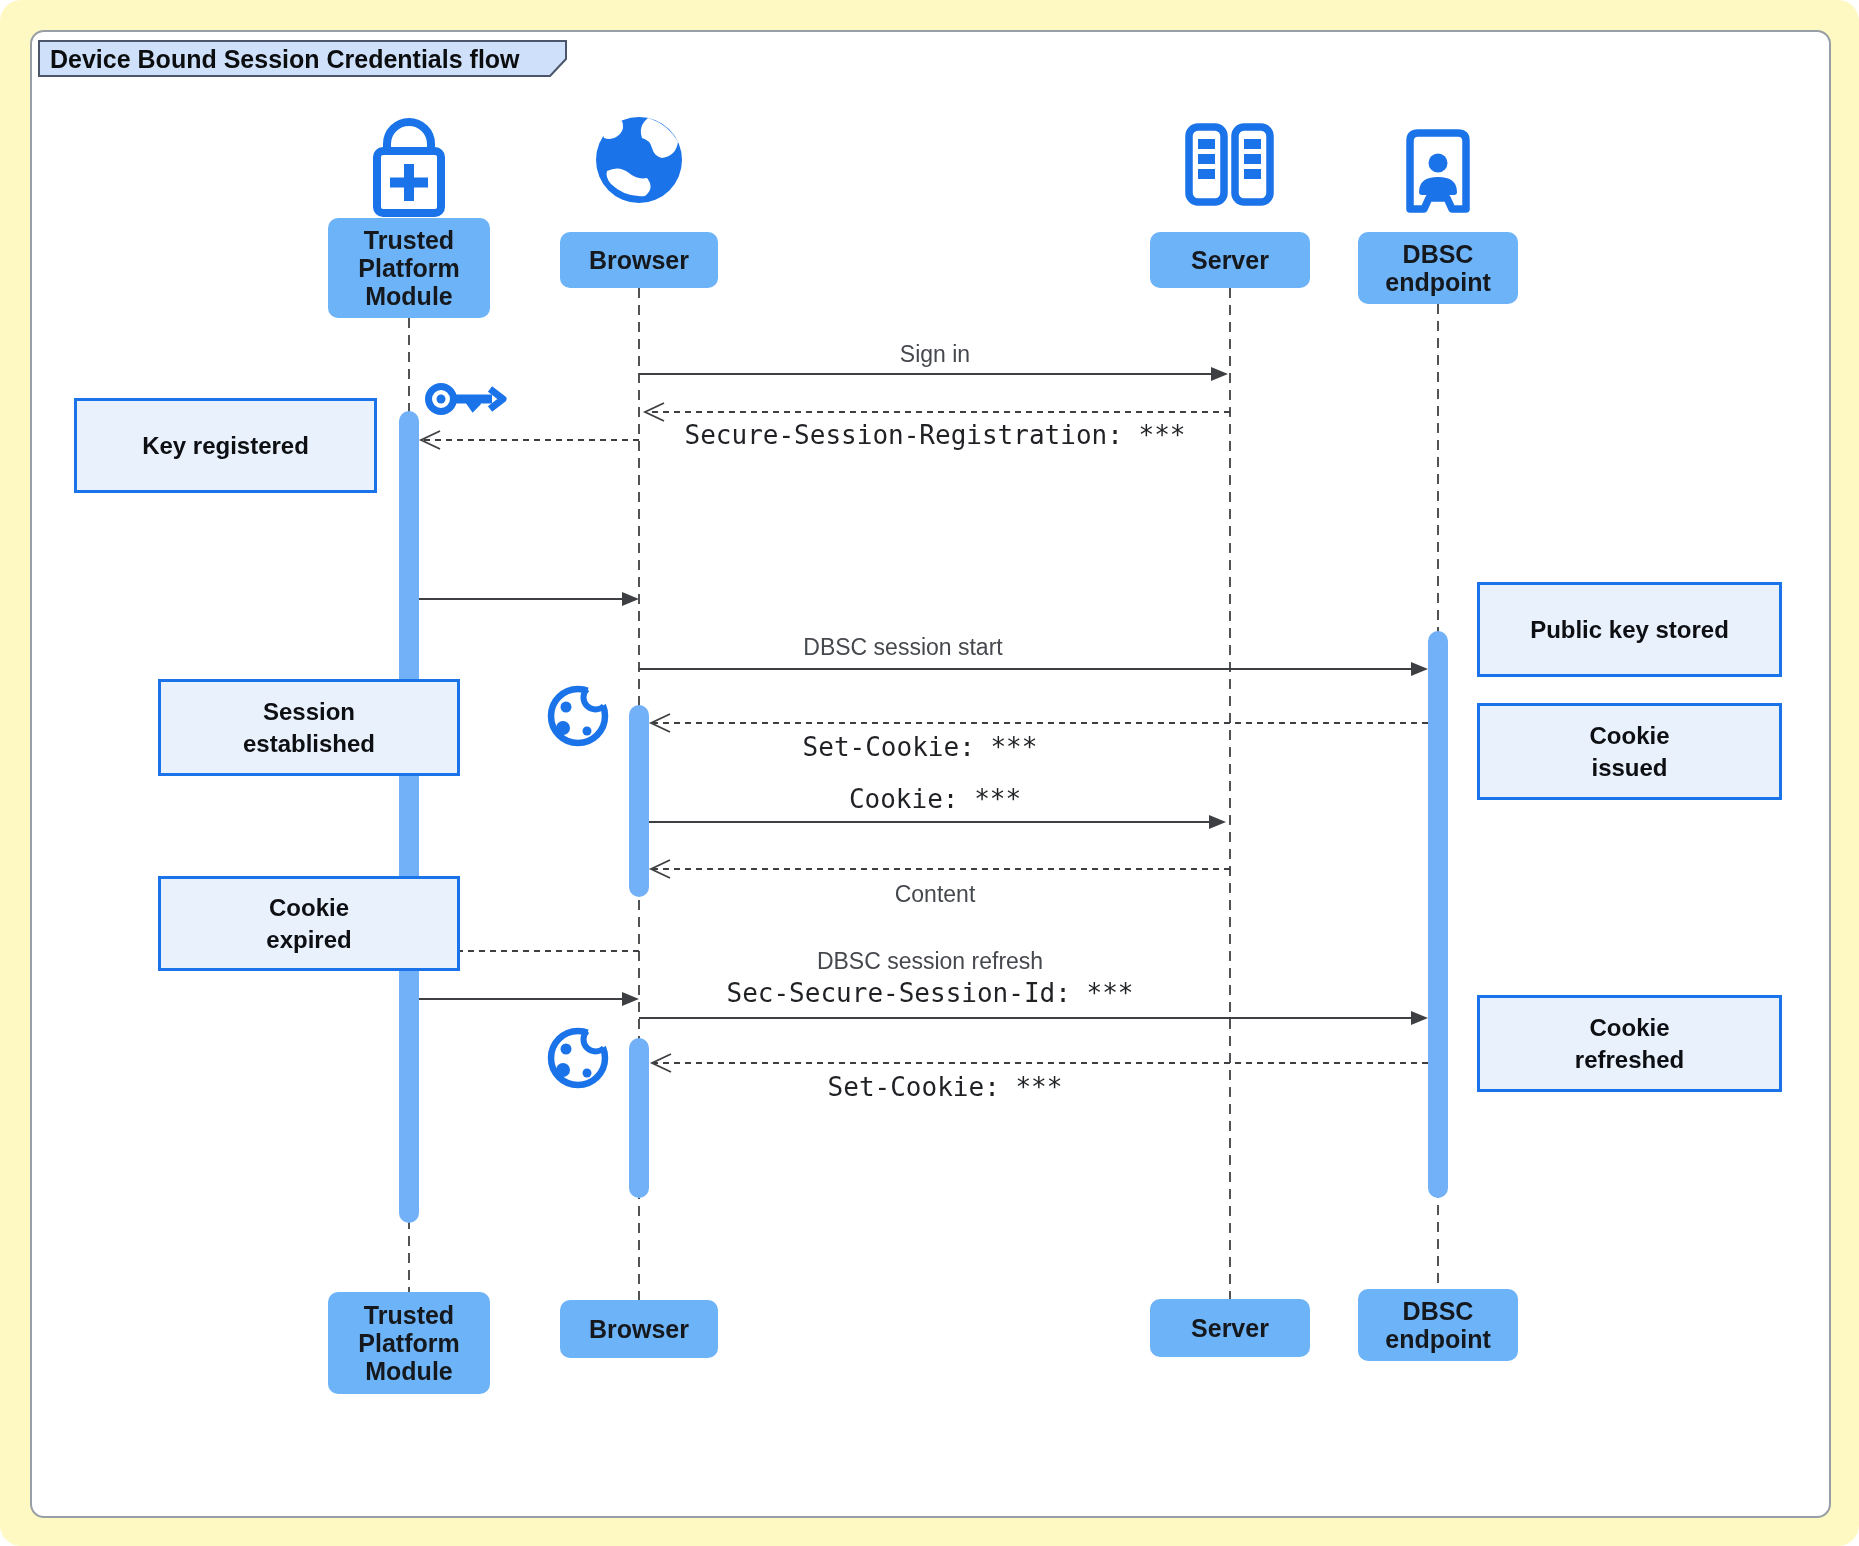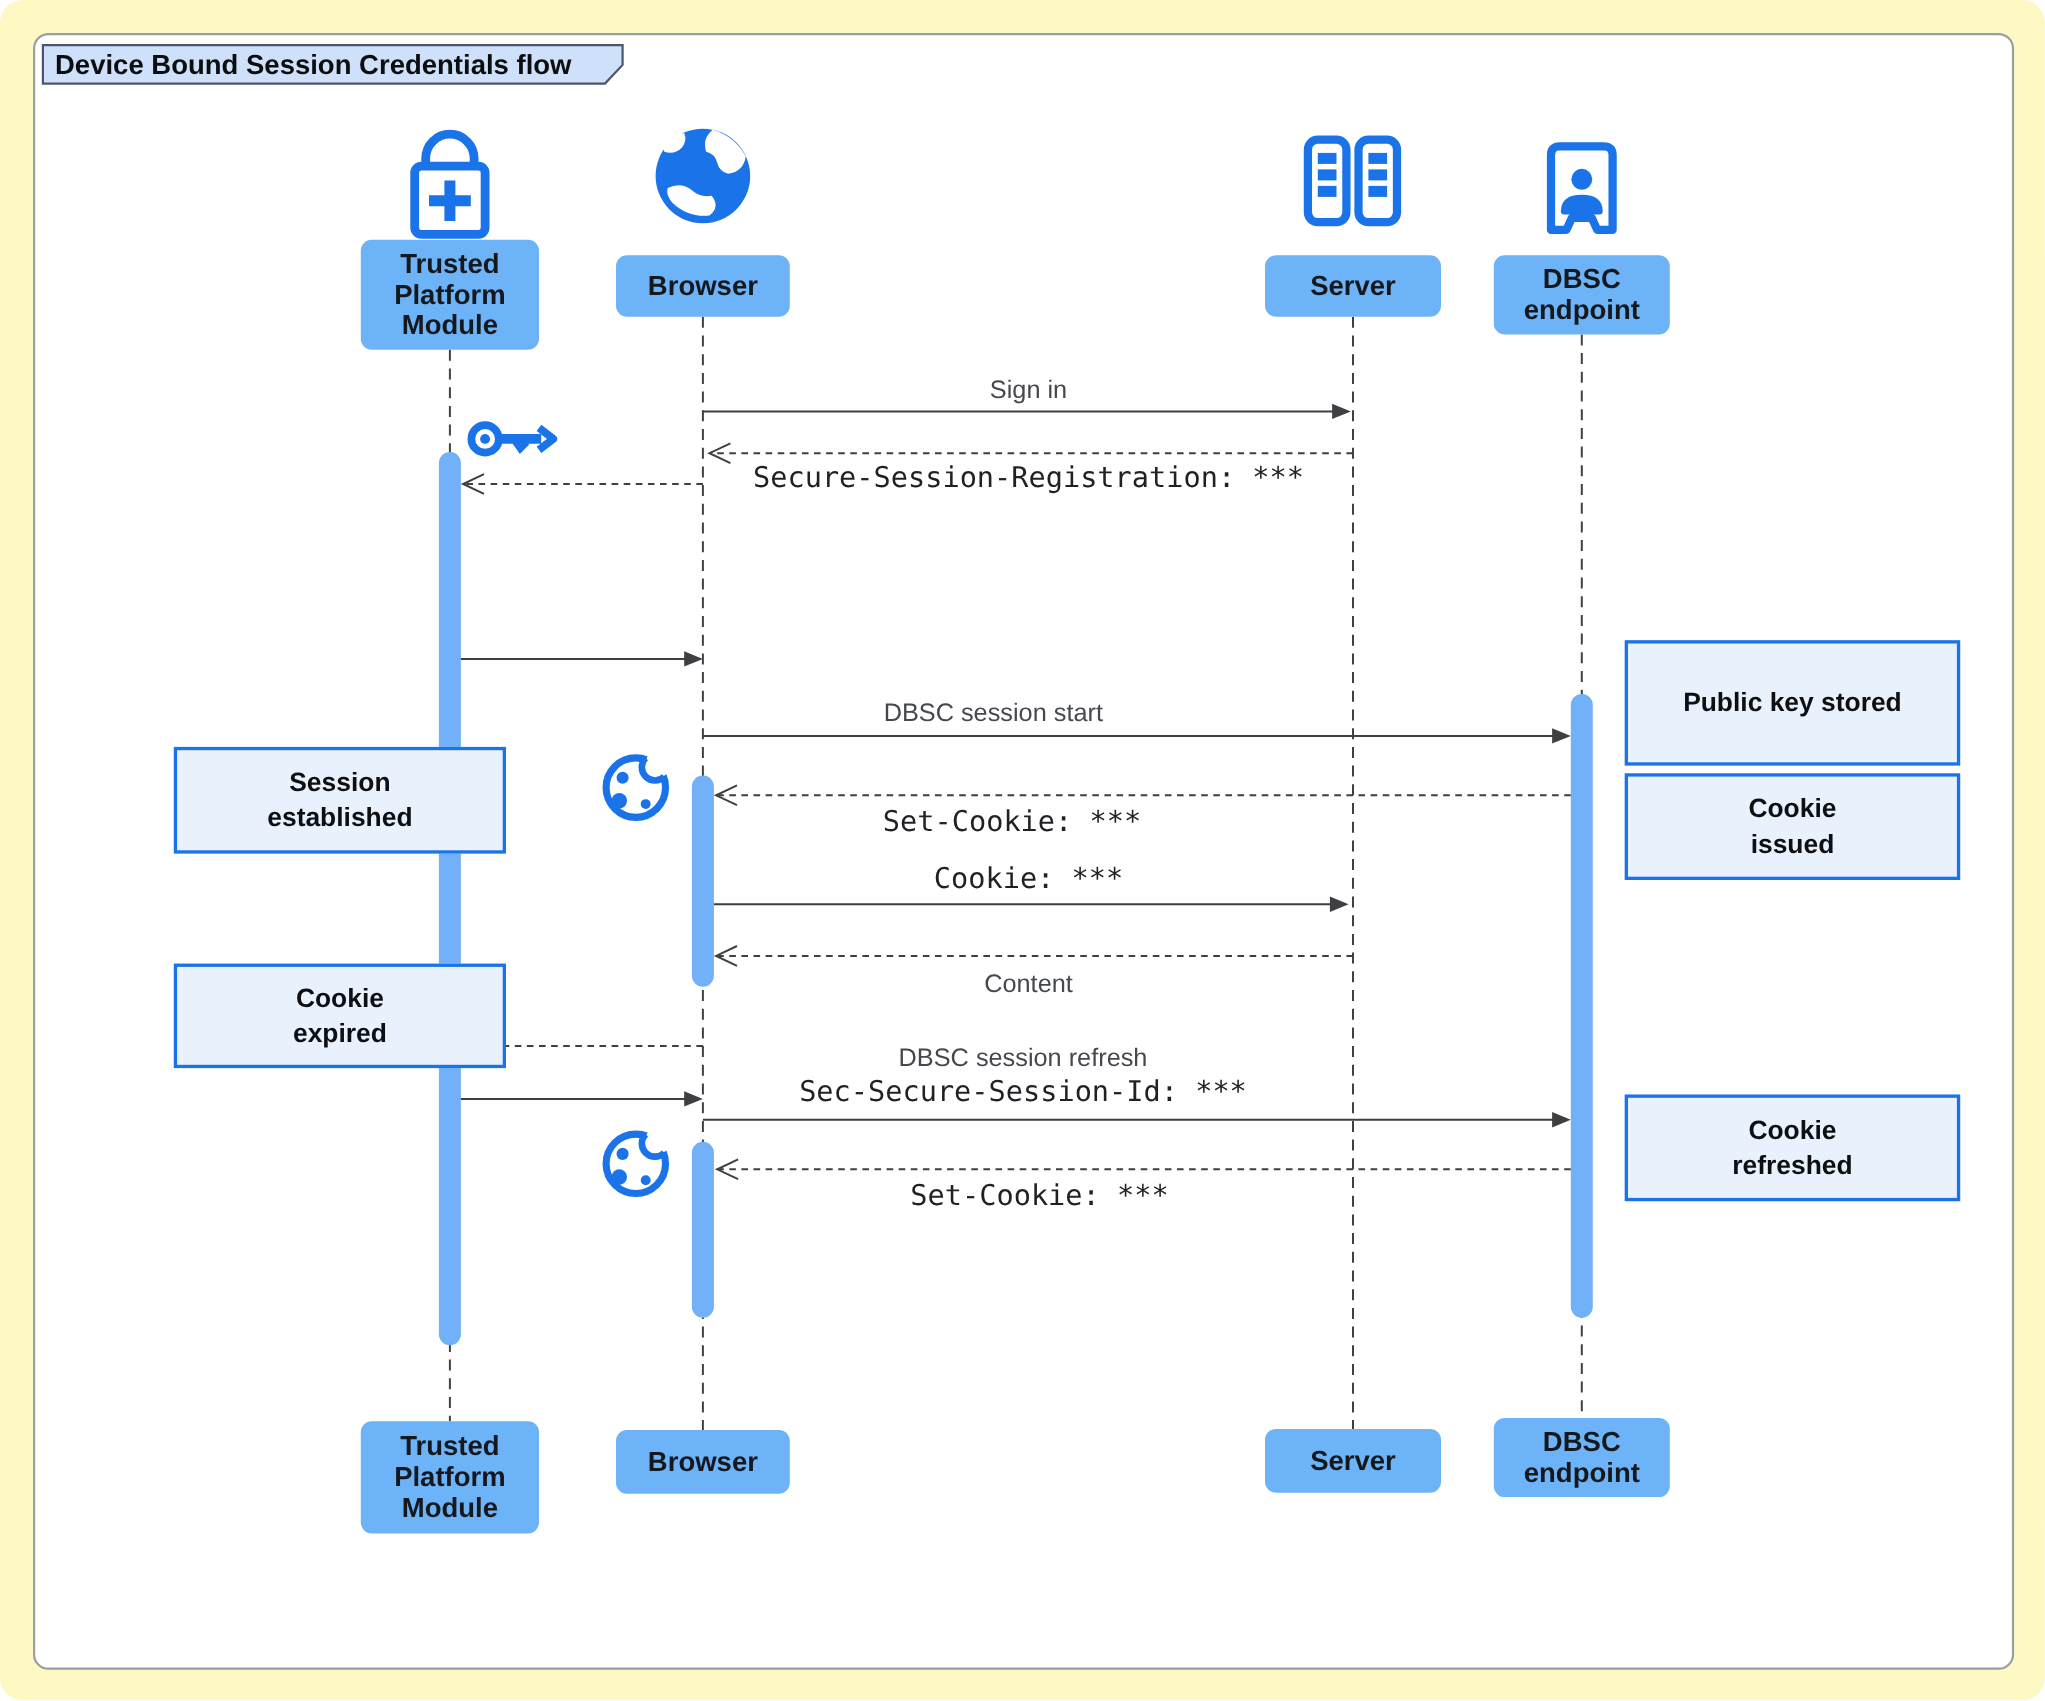--- a/index.html
+++ b/index.html
@@ -165,27 +165,30 @@
   <div class="actorbox" style="left:560px;top:1300px;width:158px;height:58px;">
     <span class="inner">Browser</span>
   </div>
   <div class="actorbox" style="left:1150px;top:1299px;width:160px;height:58px;">
     <span class="inner">Server</span>
   </div>
   <div class="actorbox" style="left:1358px;top:1289px;width:160px;height:72px;">
     <span class="inner" style="max-width:130px;">DBSC endpoint</span>
   </div>
 
+  <div class="note" style="left:74px;top:398px;width:303px;height:95px;">
+    <span class="inner">Key registered</span>
+  </div>
   <div class="note" style="left:158px;top:633px;width:302px;height:97px;margin-top:46px;">
     <span class="inner" style="max-width:190px;">Session established</span>
   </div>
   <div class="note" style="left:158px;top:876px;width:302px;height:95px;">
     <span class="inner" style="max-width:120px;">Cookie expired</span>
   </div>
-  <div class="note" style="left:1477px;top:582px;width:305px;height:114px;">
+  <div class="note" style="left:1477px;top:582px;width:305px;height:95px;">
     <span class="inner">Public key stored</span>
   </div>
   <div class="note" style="left:1477px;top:703px;width:305px;height:97px;">
     <span class="inner" style="max-width:120px;">Cookie issued</span>
   </div>
   <div class="note" style="left:1477px;top:995px;width:305px;height:97px;">
     <span class="inner" style="max-width:150px;">Cookie refreshed</span>
   </div>
 
   <div class="mlabel m-sans" style="left:935px;top:341px;">Sign in</div>

